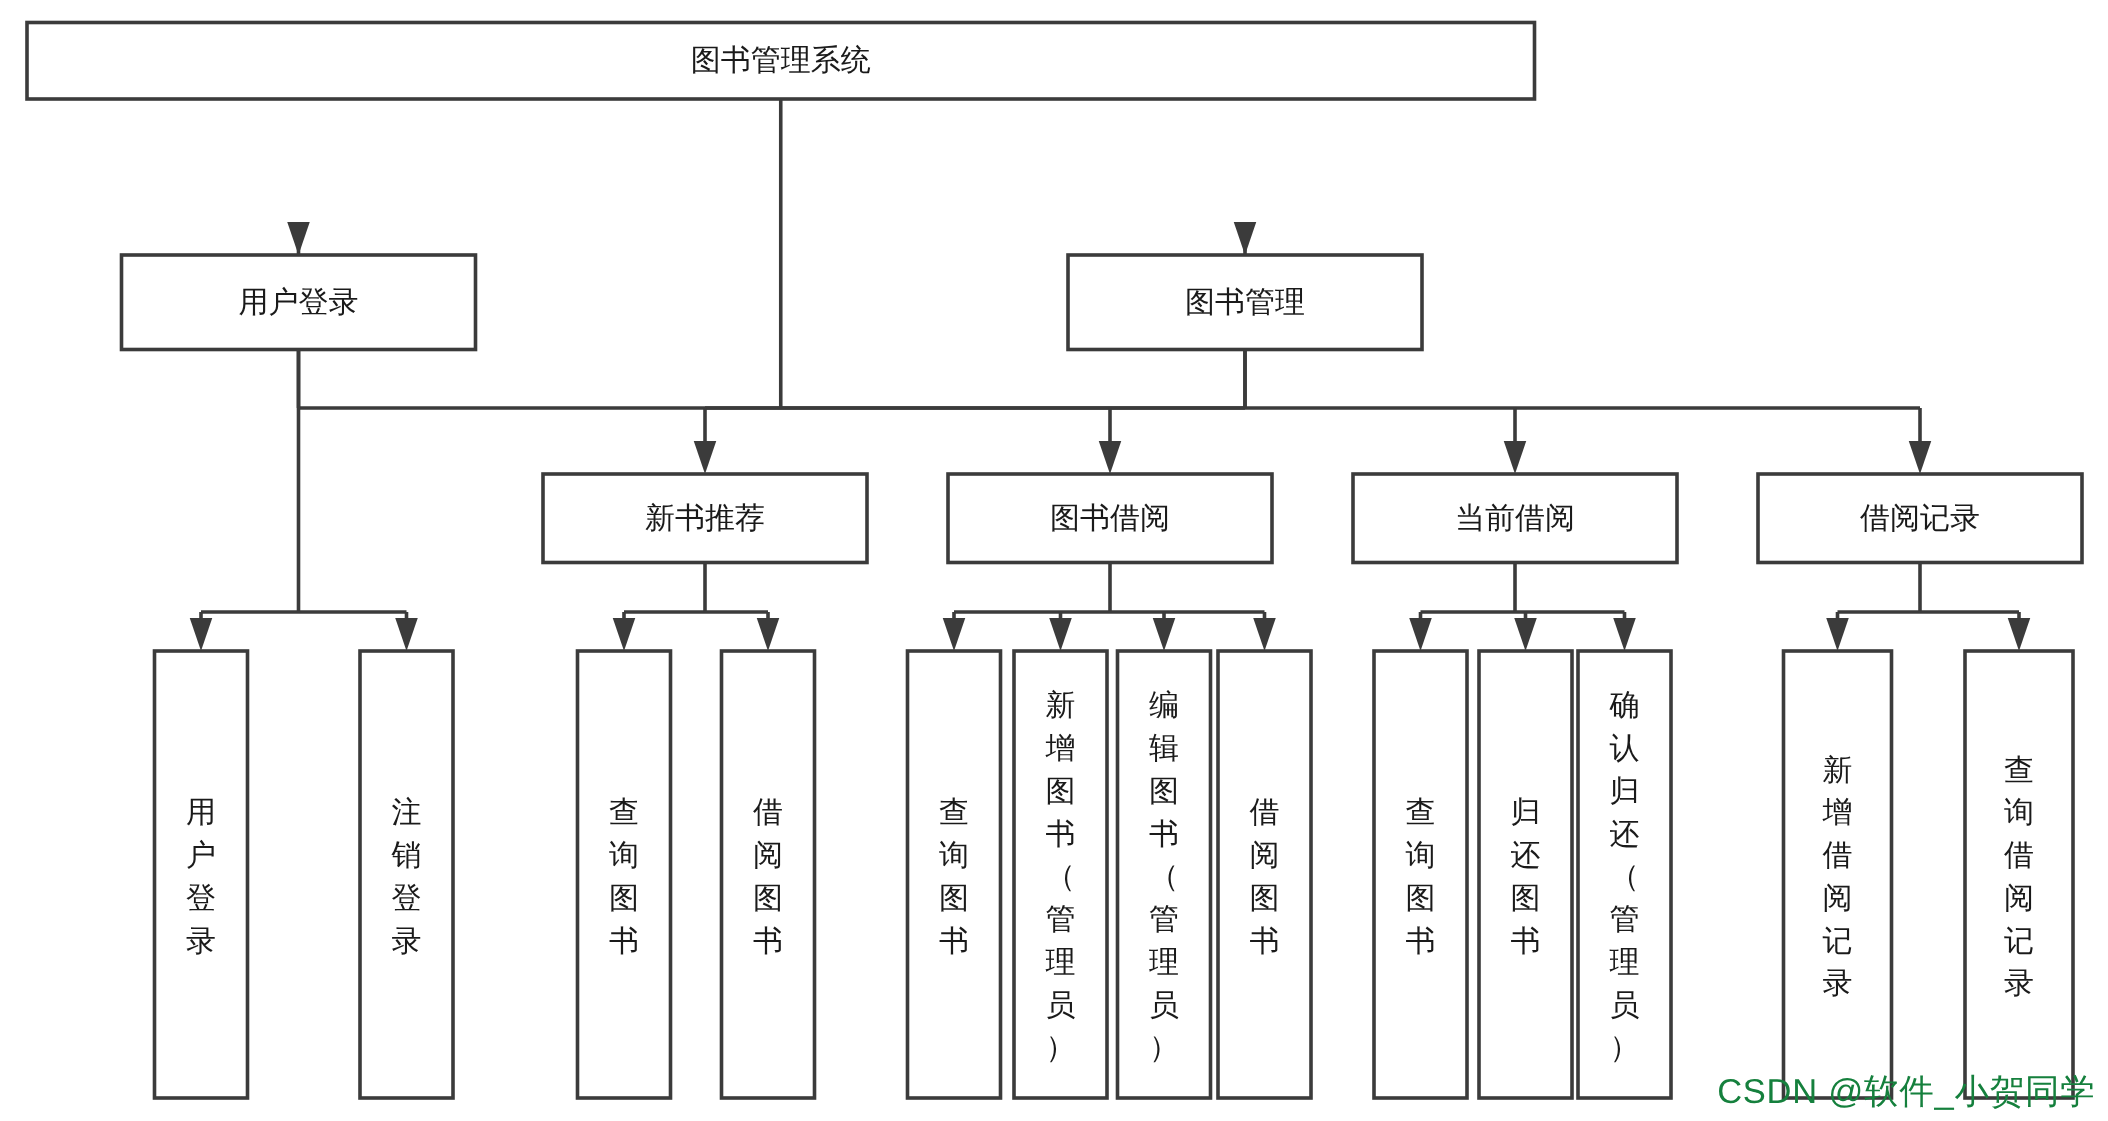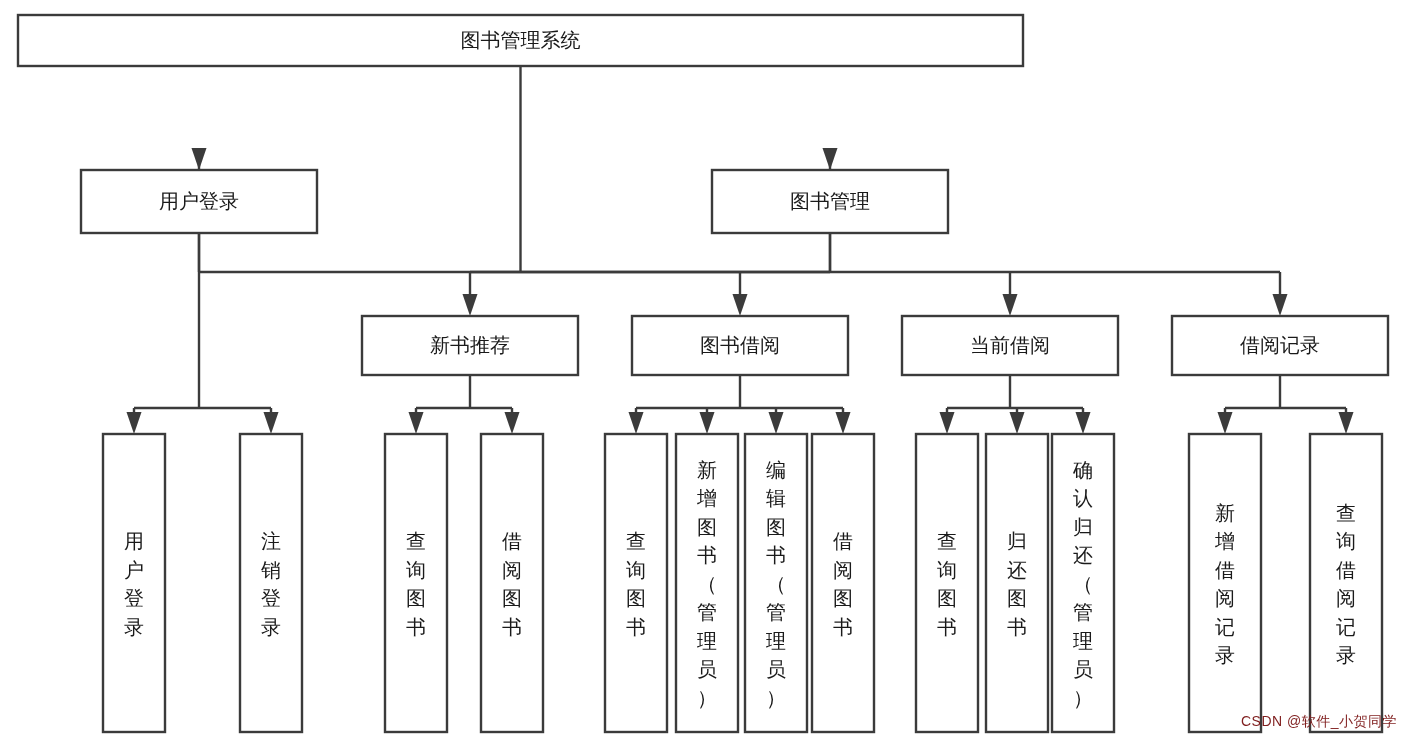--- a/index.html
+++ b/index.html
@@ -51,24 +51,24 @@
     fill: none;
     stroke-linecap: butt;
   }
   .arrow-head {
     fill: #3b3b3b;
     stroke: none;
   }
   .watermark {
     position: absolute;
     right: 8px;
-    bottom: 16px;
-    font-family: "Liberation Sans", "DejaVu Sans", sans-serif;
-    font-size: 14px;
-    color: #7f1d1d;
+    bottom: 4px;
+    font-family: "Liberation Sans", "DejaVu Sans", sans-serif;
+    font-size: 23px;
+    color: #15803d;
     white-space: nowrap;
     letter-spacing: 0.5px;
     user-select: none;
   }
 </style>
 </head>
 <body>
 
 <div id="diagram-root">
   <svg id="flow-svg" viewBox="0 0 1405 747">

